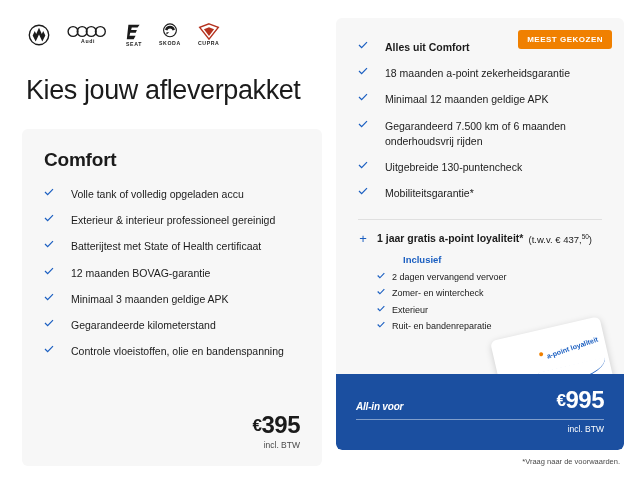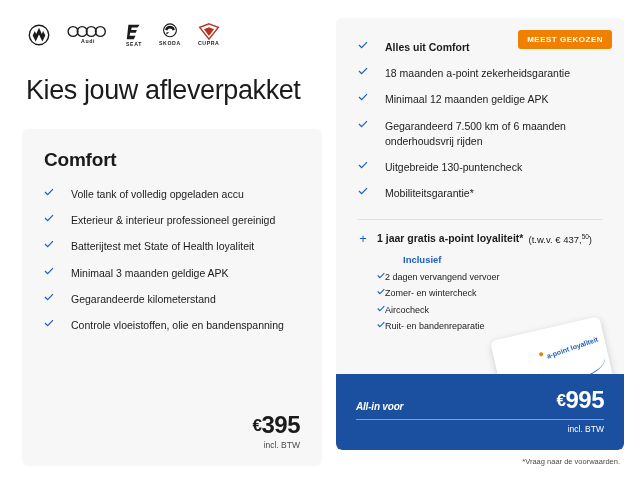--- a/index.html
+++ b/index.html
@@ -178,20 +178,21 @@
   .inclusief {
     margin: 9px 0 0 19px;
     color: #1b5fc1;
     font-size: 9.5px;
     font-weight: 700;
     padding-left: 26px;
   }
   .sub-list { list-style: none; margin: 6px 0 0 19px; }
   .sub-item {
     display: flex;
+    gap: 7px;
     font-size: 9px;
     line-height: 1.5;
     margin-bottom: 3px;
   }
   .sub-check { flex: none; width: 8px; color: #1b5fc1; margin-top: 1px; }
   .sub-check svg { display: block; }
 
   
   .loyalty-card {
     position: absolute;
@@ -335,21 +336,29 @@
               </svg>
           </span>
           <span class="feature-text">Exterieur &amp; interieur professioneel gereinigd</span>
         </li>
         <li class="feature">
           <span class="check">
             <svg width="10" height="8" viewBox="0 0 12 10">
                 <path d="M1 5 L4.3 8.4 L11 1.3" fill="none" stroke="#1b5fc1" stroke-width="1.5"></path>
               </svg>
           </span>
-          <span class="feature-text">Batterijtest met State of Health loyaliteit</span>
+          <span class="feature-text">Batterijtest met State of Health certificaat</span>
+        </li>
+        <li class="feature">
+          <span class="check">
+            <svg width="10" height="8" viewBox="0 0 12 10">
+                <path d="M1 5 L4.3 8.4 L11 1.3" fill="none" stroke="#1b5fc1" stroke-width="1.5"></path>
+              </svg>
+          </span>
+          <span class="feature-text">12 maanden BOVAG-garantie</span>
         </li>
         <li class="feature">
           <span class="check">
             <svg width="10" height="8" viewBox="0 0 12 10">
                 <path d="M1 5 L4.3 8.4 L11 1.3" fill="none" stroke="#1b5fc1" stroke-width="1.5"></path>
               </svg>
           </span>
           <span class="feature-text">Minimaal 3 maanden geldige APK</span>
         </li>
         <li class="feature">
@@ -461,21 +470,21 @@
               </svg>
           </span>
           <span>Zomer- en wintercheck</span>
         </li>
         <li class="sub-item">
           <span class="sub-check">
             <svg width="8" height="7" viewBox="0 0 12 10">
                 <path d="M1 5 L4.3 8.4 L11 1.3" fill="none" stroke="#1b5fc1" stroke-width="1.7"></path>
               </svg>
           </span>
-          <span>Aircocheck</span>
+          <span>Exterieur</span>
         </li>
         <li class="sub-item">
           <span class="sub-check">
             <svg width="8" height="7" viewBox="0 0 12 10">
                 <path d="M1 5 L4.3 8.4 L11 1.3" fill="none" stroke="#1b5fc1" stroke-width="1.7"></path>
               </svg>
           </span>
           <span>Ruit- en bandenreparatie</span>
         </li>
       </ul>

